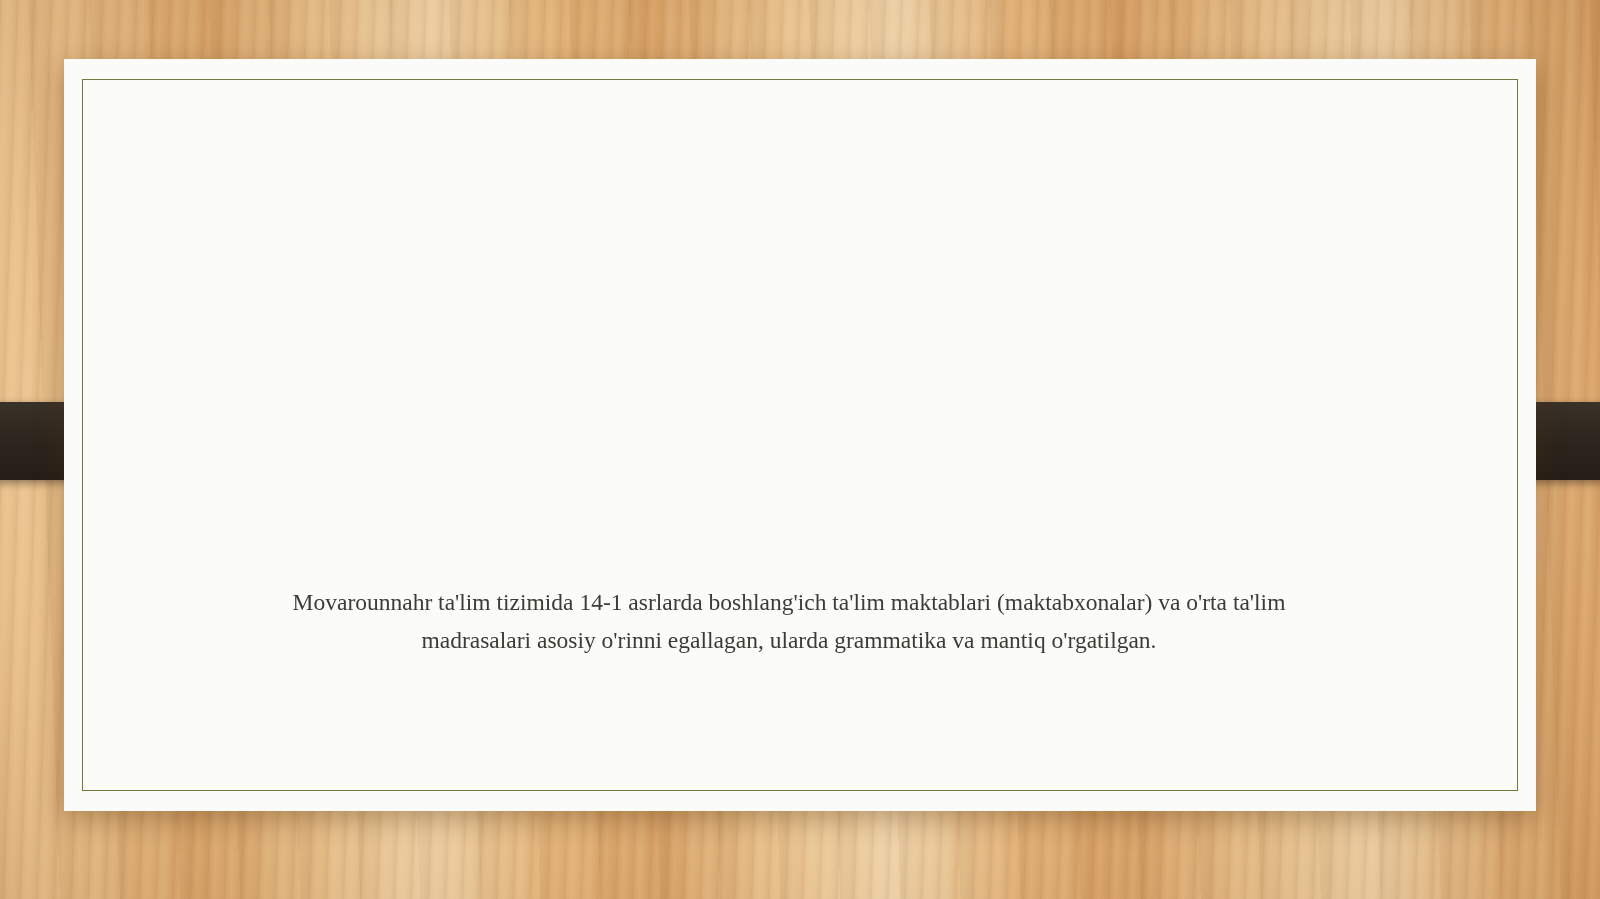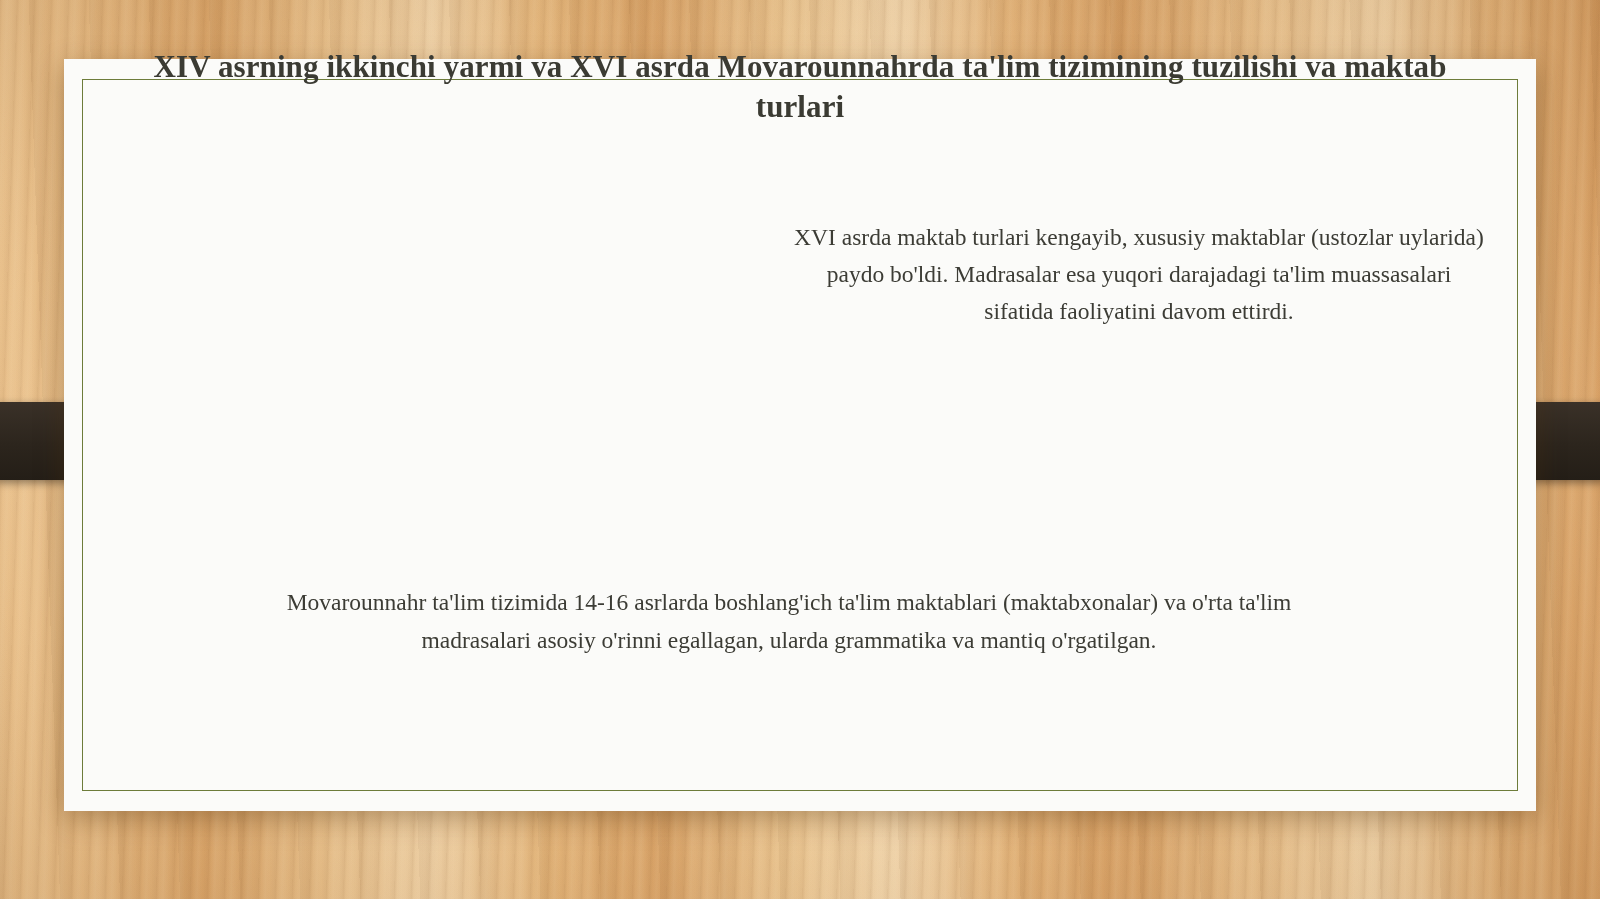--- a/index.html
+++ b/index.html
@@ -143,20 +143,18 @@
   <div class="wood"></div>
   <div class="wood-grain"></div>
   <div class="wood-shade"></div>
 
   <div class="clamp left"></div>
   <div class="clamp right"></div>
 
   <div class="card">
     <div class="card-inner-border"></div>
 
-    <div class="slide-title">XIV asrning ikkinchi yarmi va XVI asrda Movarounnahrda ta'lim tizimining tuzilishi va maktab turlari</div>
 
 
-    <div class="col right">XVI asrda maktab turlari kengayib, xususiy maktablar (ustozlar uylarida) paydo bo'ldi. Madrasalar esa yuqori darajadagi ta'lim muassasalari sifatida faoliyatini davom ettirdi.</div>
 
-    <div class="bottom-block">Movarounnahr ta'lim tizimida 14-16 asrlarda boshlang'ich ta'lim maktablari (maktabxonalar) va o'rta ta'lim madrasalari asosiy o'rinni egallagan, ularda grammatika va mantiq o'rgatilgan.</div>
+    <div class="bottom-block">Movarounnahr ta'lim tizimida 14-1 asrlarda boshlang'ich ta'lim maktablari (maktabxonalar) va o'rta ta'lim madrasalari asosiy o'rinni egallagan, ularda grammatika va mantiq o'rgatilgan.</div>
   </div>
 </div>
 
 </body></html>

